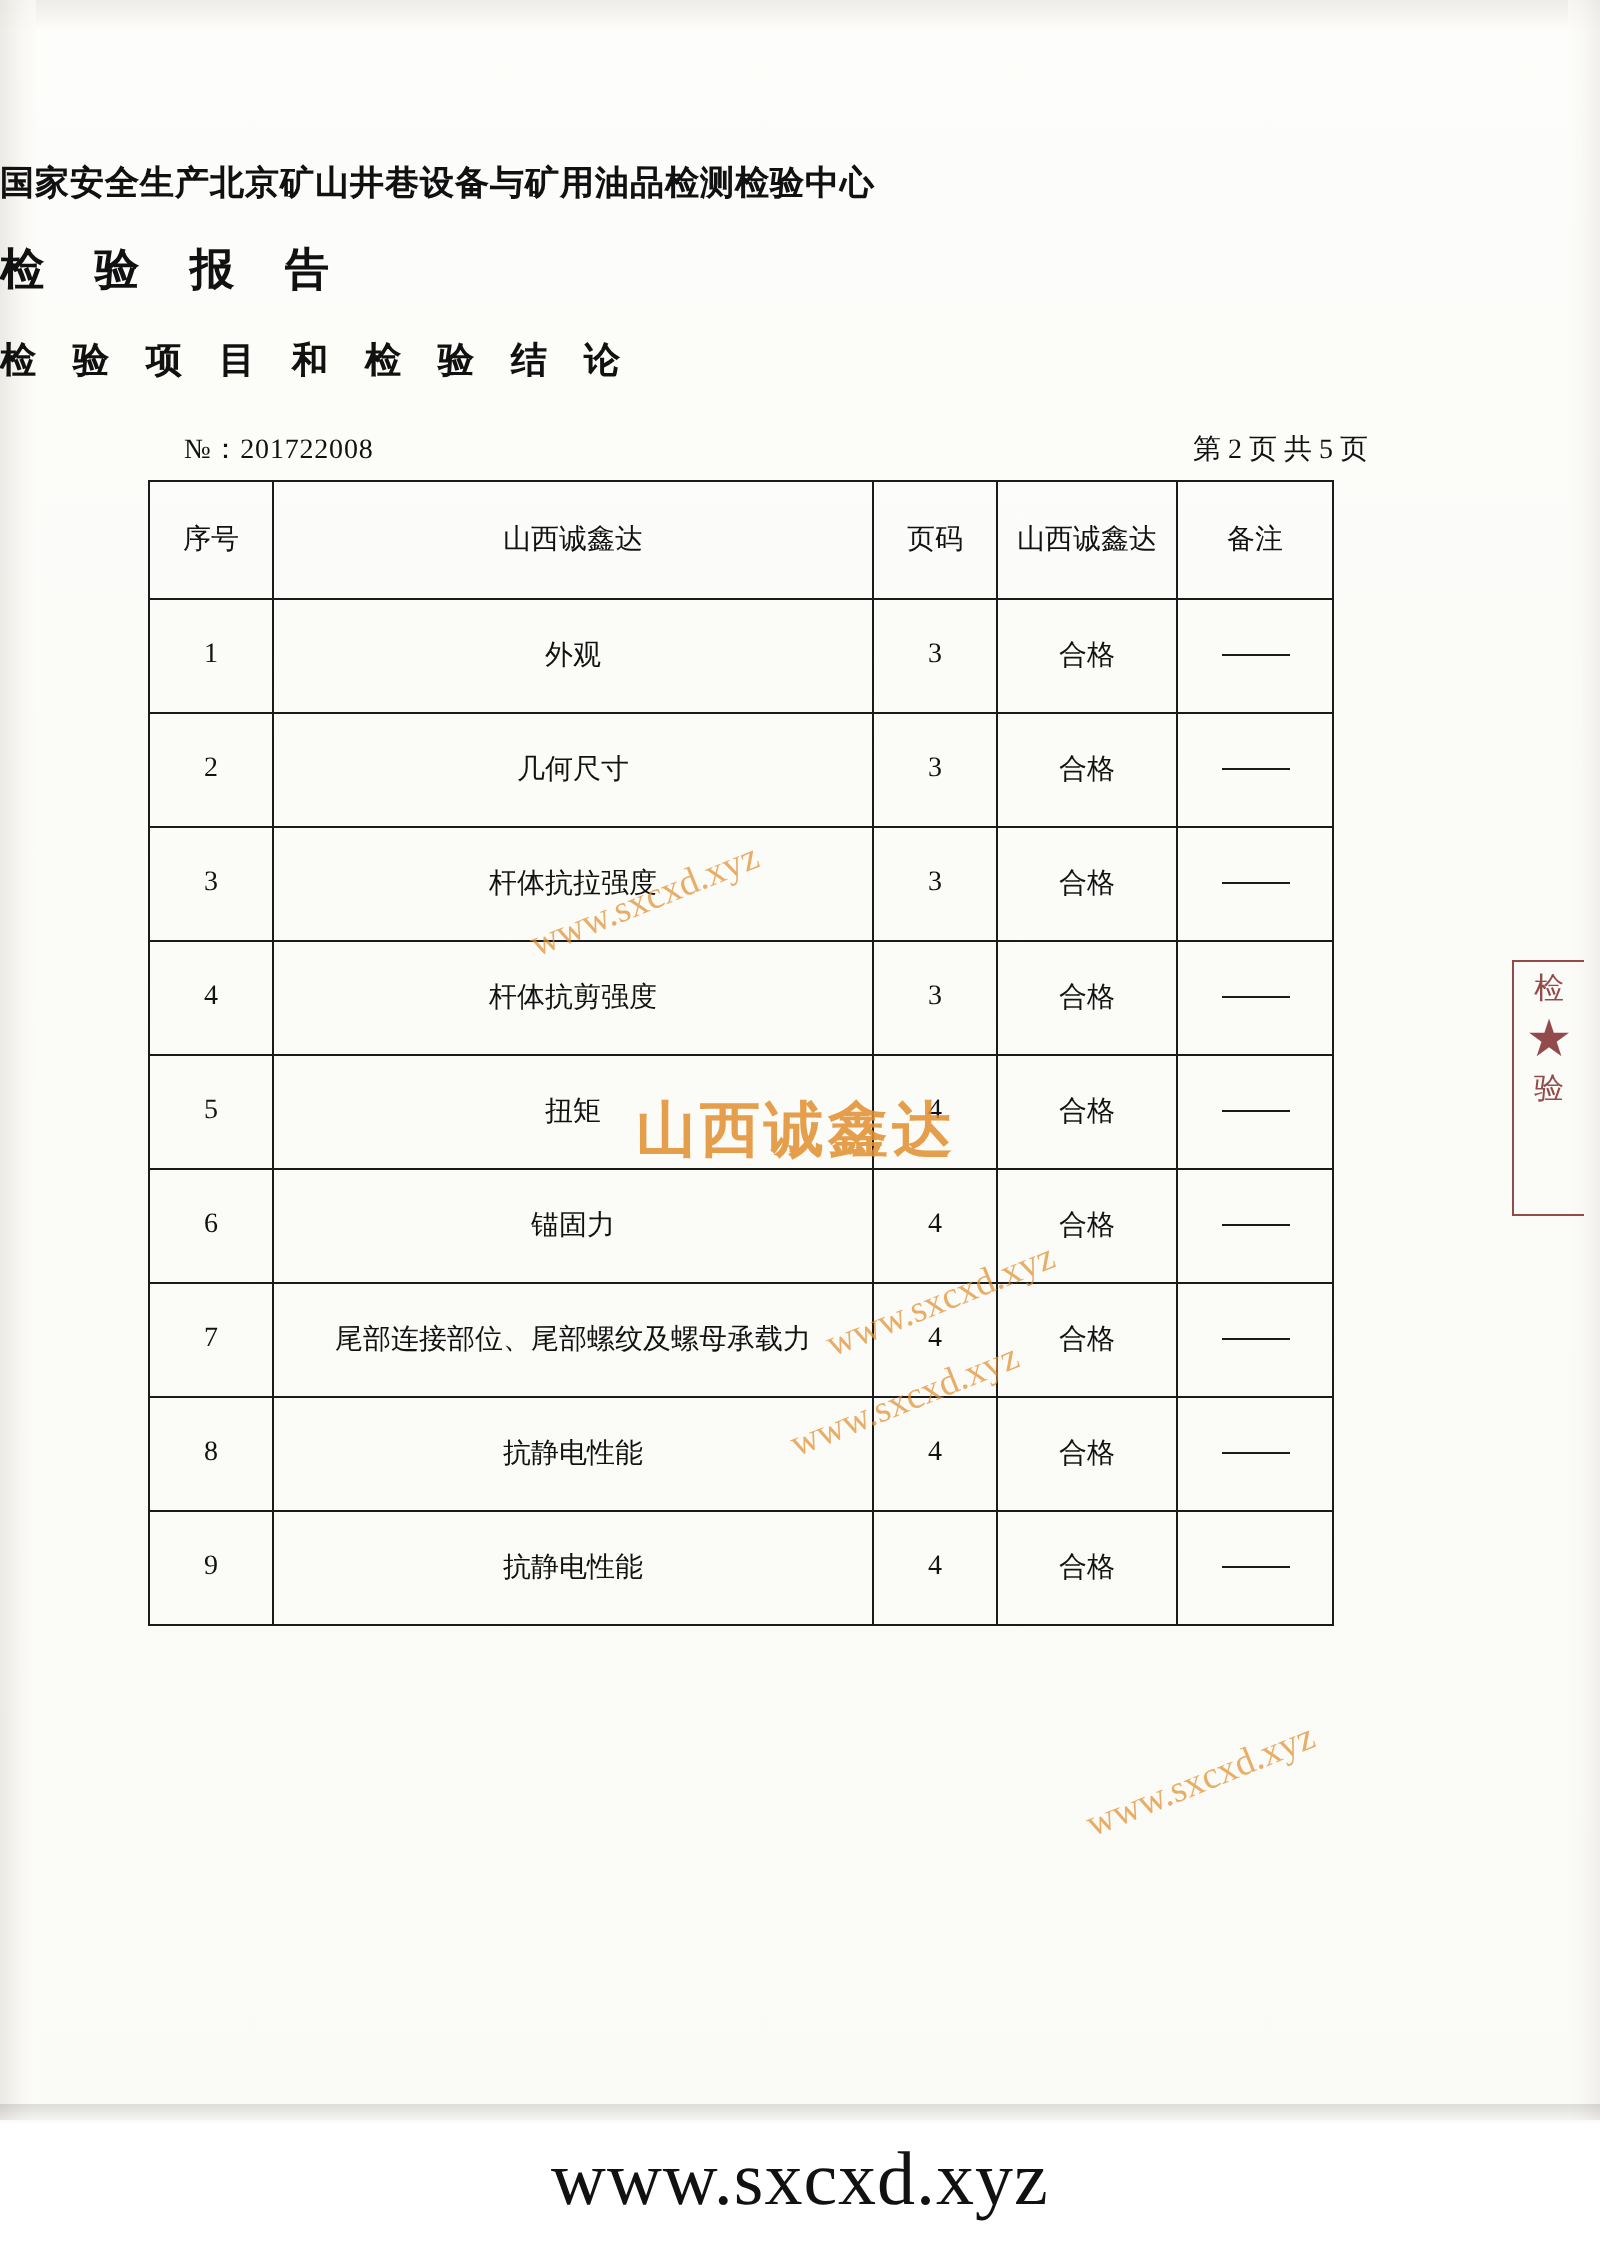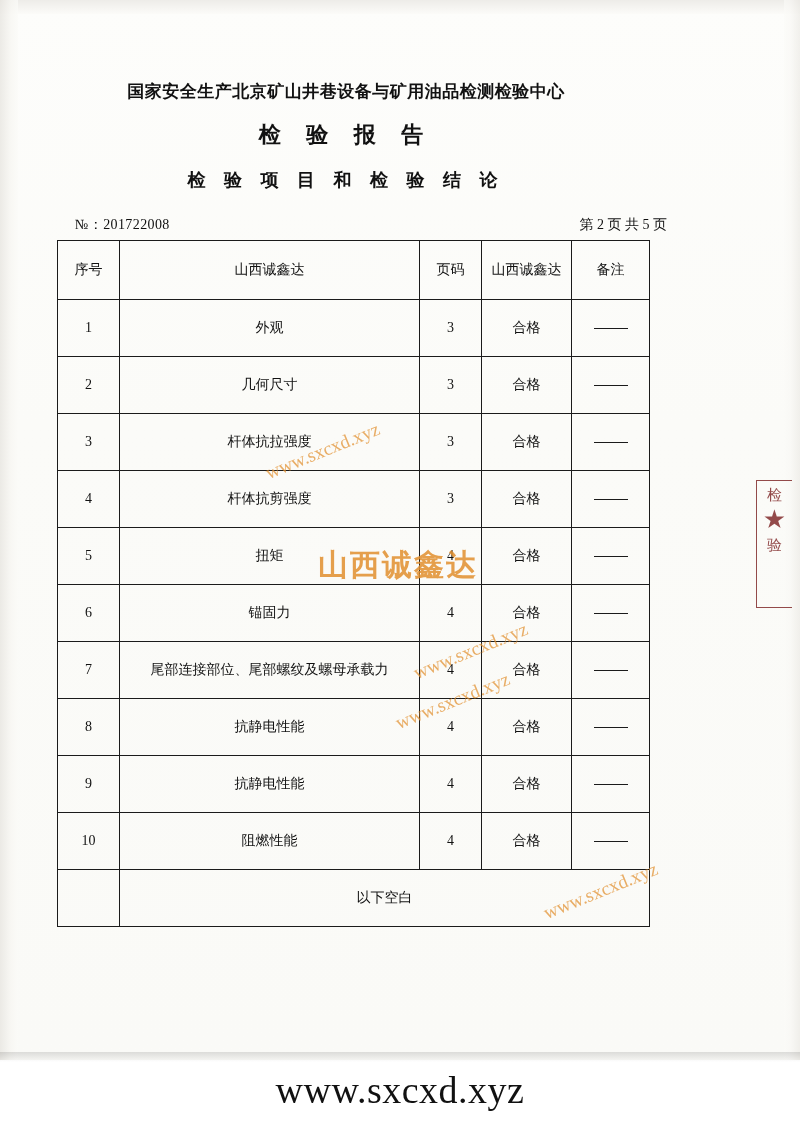--- a/index.html
+++ b/index.html
@@ -44,21 +44,21 @@
     width: 800px; height: 14px;
     background: linear-gradient(180deg, #e3e1dc 0%, #fbfaf7 100%);
     opacity: .6;
   }
 
   
   .doc-head {
     position: absolute;
     left: 0;
     width: 692px;
-    text-align: center;
+    text-align: left;
   }
   .org-title {
     top: 80px;
     font-size: 17px;
     font-weight: bold;
     letter-spacing: .5px;
     font-family: "Liberation Serif", "DejaVu Serif", serif;
   }
   .report-title {
     top: 120px;
@@ -69,35 +69,35 @@
   .section-title {
     top: 168px;
     font-size: 18px;
     font-weight: bold;
     letter-spacing: 7px;
   }
 
   
   .meta-row {
     position: absolute;
-    left: 75px;
+    left: 92px;
     top: 216px;
     width: 592px;
     display: flex;
     justify-content: space-between;
     align-items: baseline;
     font-size: 14px;
   }
   .meta-no { letter-spacing: .4px; }
   .meta-page { font-size: 14px; text-align: right; }
 
   
   .tbl-wrap {
     position: absolute;
-    left: 57px;
+    left: 74px;
     top: 240px;
     width: 592px;
   }
   table.report {
     border-collapse: collapse;
     width: 592px;
     table-layout: fixed;
   }
   table.report th, table.report td {
     border: 1px solid #1b1b1b;
@@ -305,31 +305,20 @@
           <td>合格</td>
           <td><span class="dash"></span></td>
         </tr>
         <tr>
           <td>9</td>
           <td>抗静电性能</td>
           <td>4</td>
           <td>合格</td>
           <td><span class="dash"></span></td>
         </tr>
-        <tr>
-          <td>10</td>
-          <td>阻燃性能</td>
-          <td>4</td>
-          <td>合格</td>
-          <td><span class="dash"></span></td>
-        </tr>
-        <tr class="blank-row">
-          <td></td>
-          <td colspan="4">以下空白</td>
-        </tr>
       </tbody>
     </table>
   </div>
 
   <div class="wm wm-1">www.sxcxd.xyz</div>
   <div class="wm wm-2">www.sxcxd.xyz</div>
   <div class="wm wm-3">www.sxcxd.xyz</div>
   <div class="wm wm-4">www.sxcxd.xyz</div>
   <div class="wm-big">山西诚鑫达</div>
 

